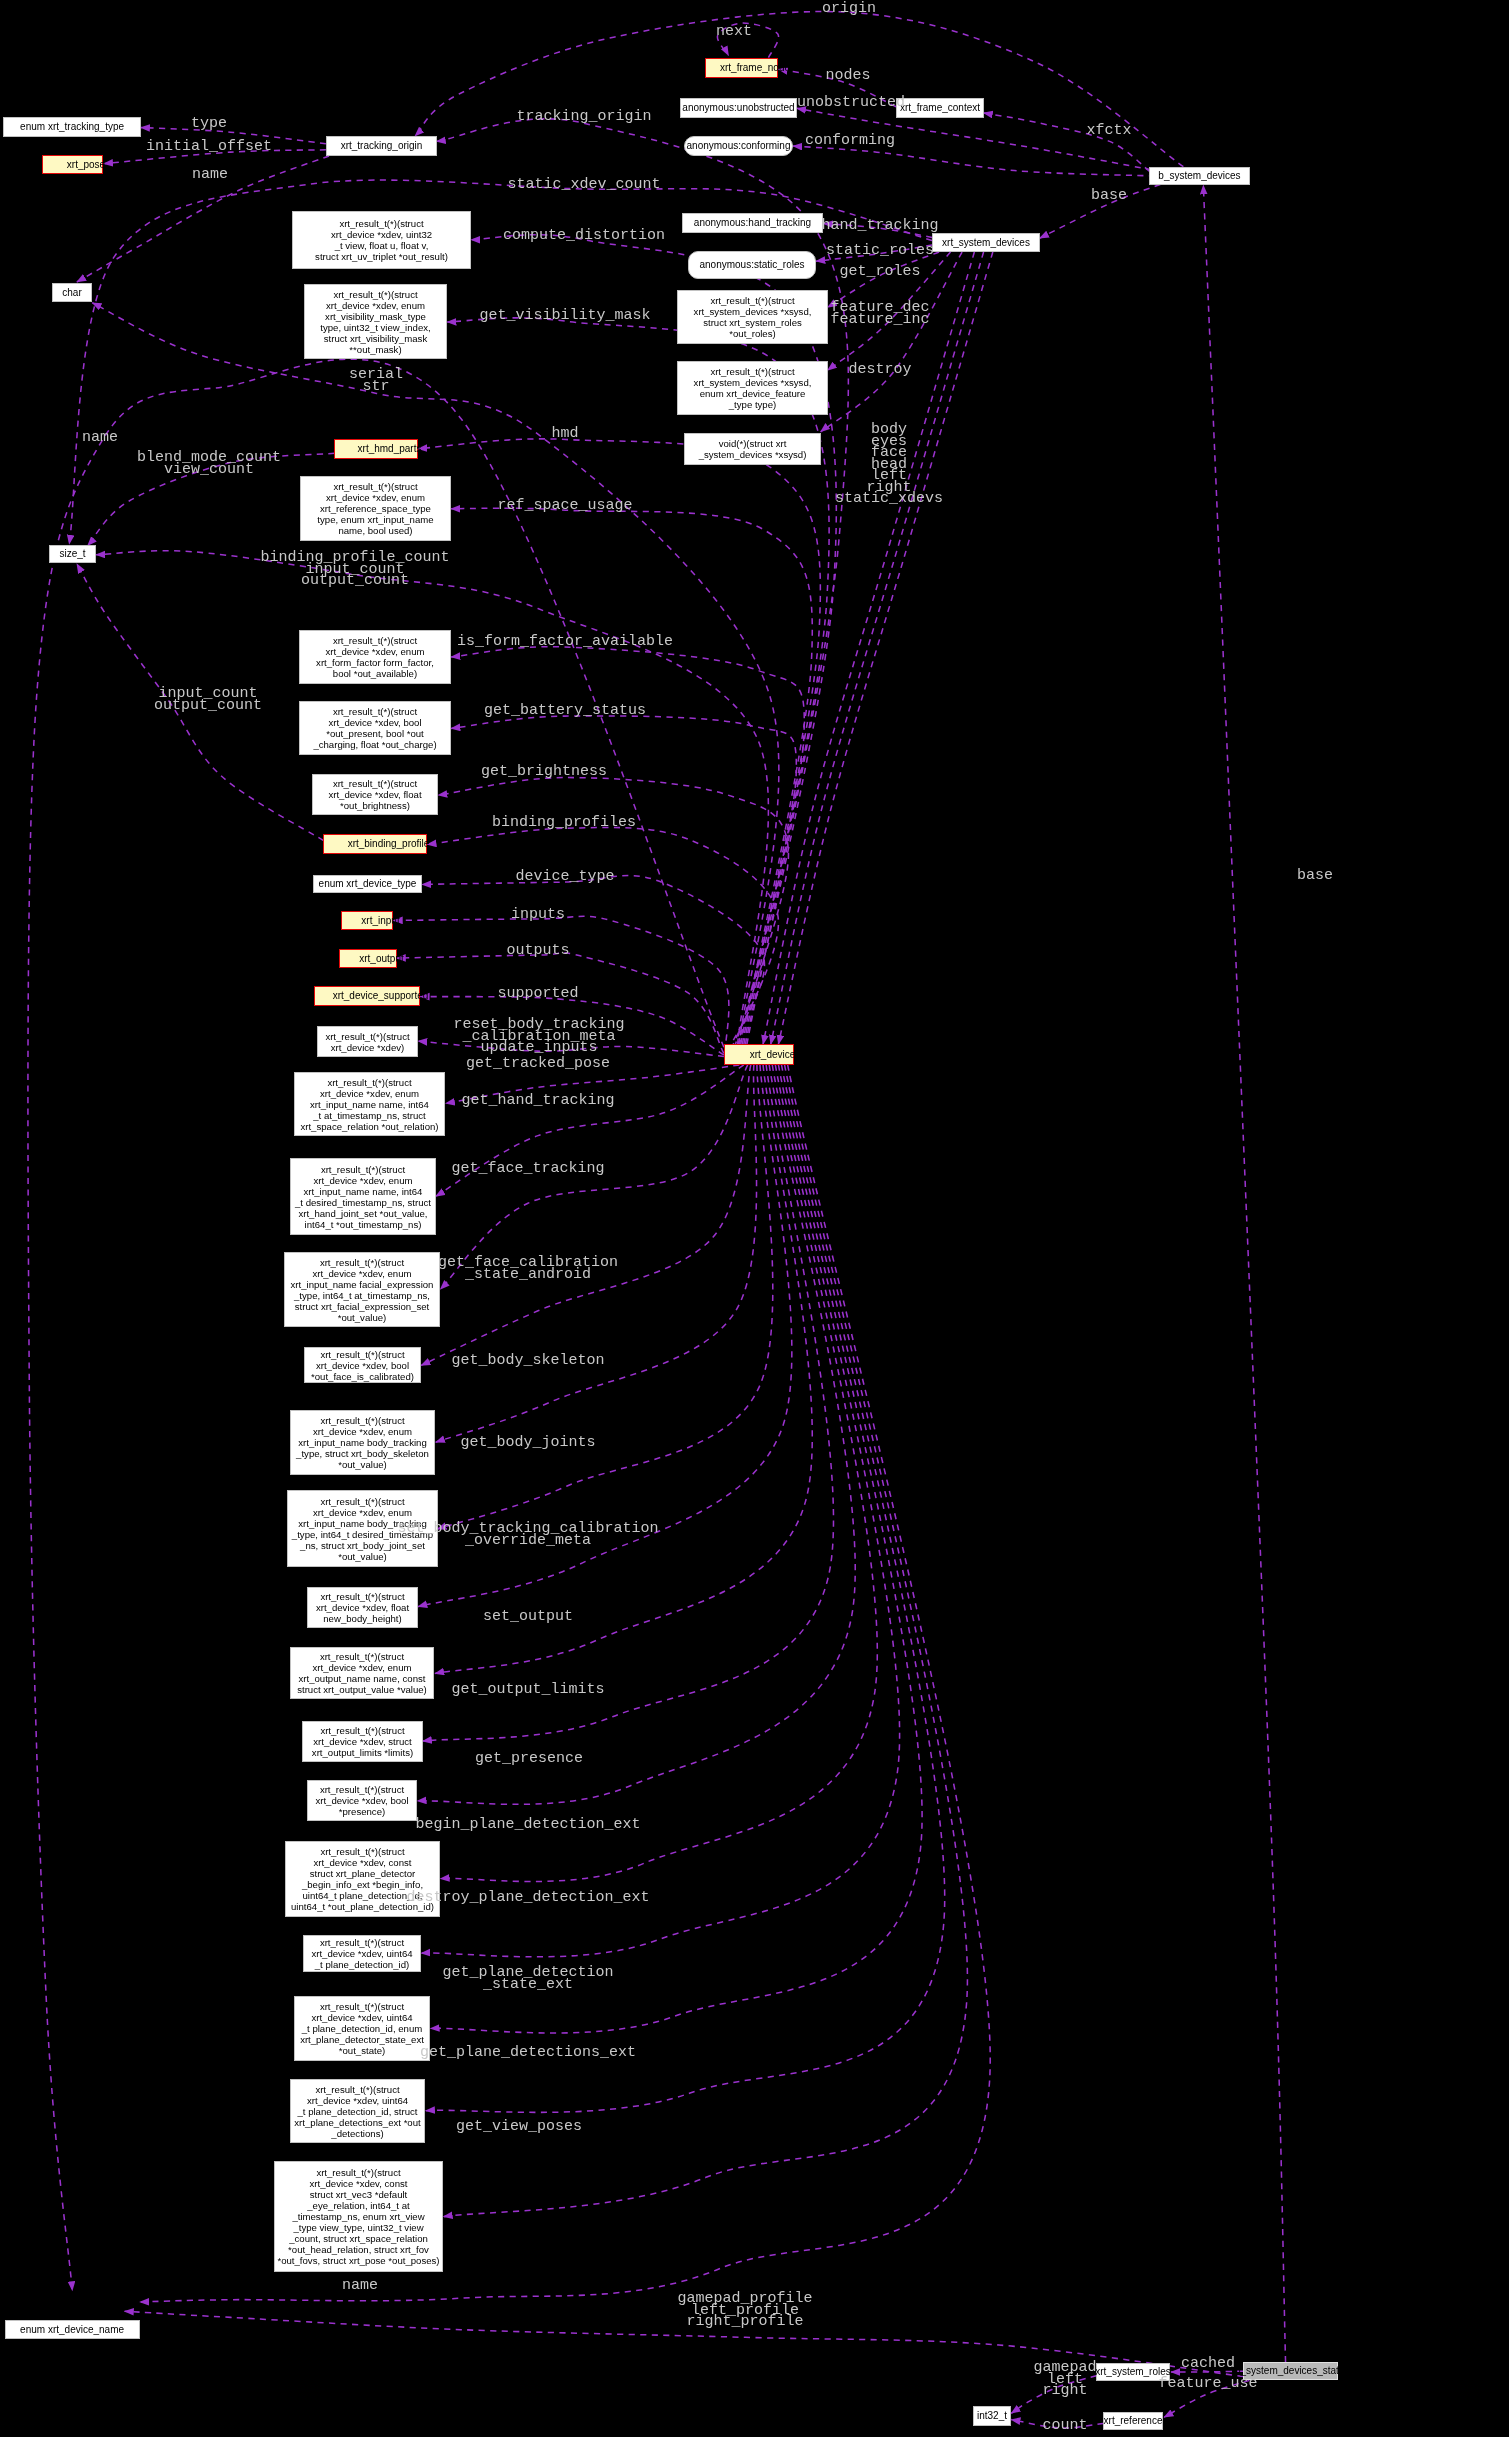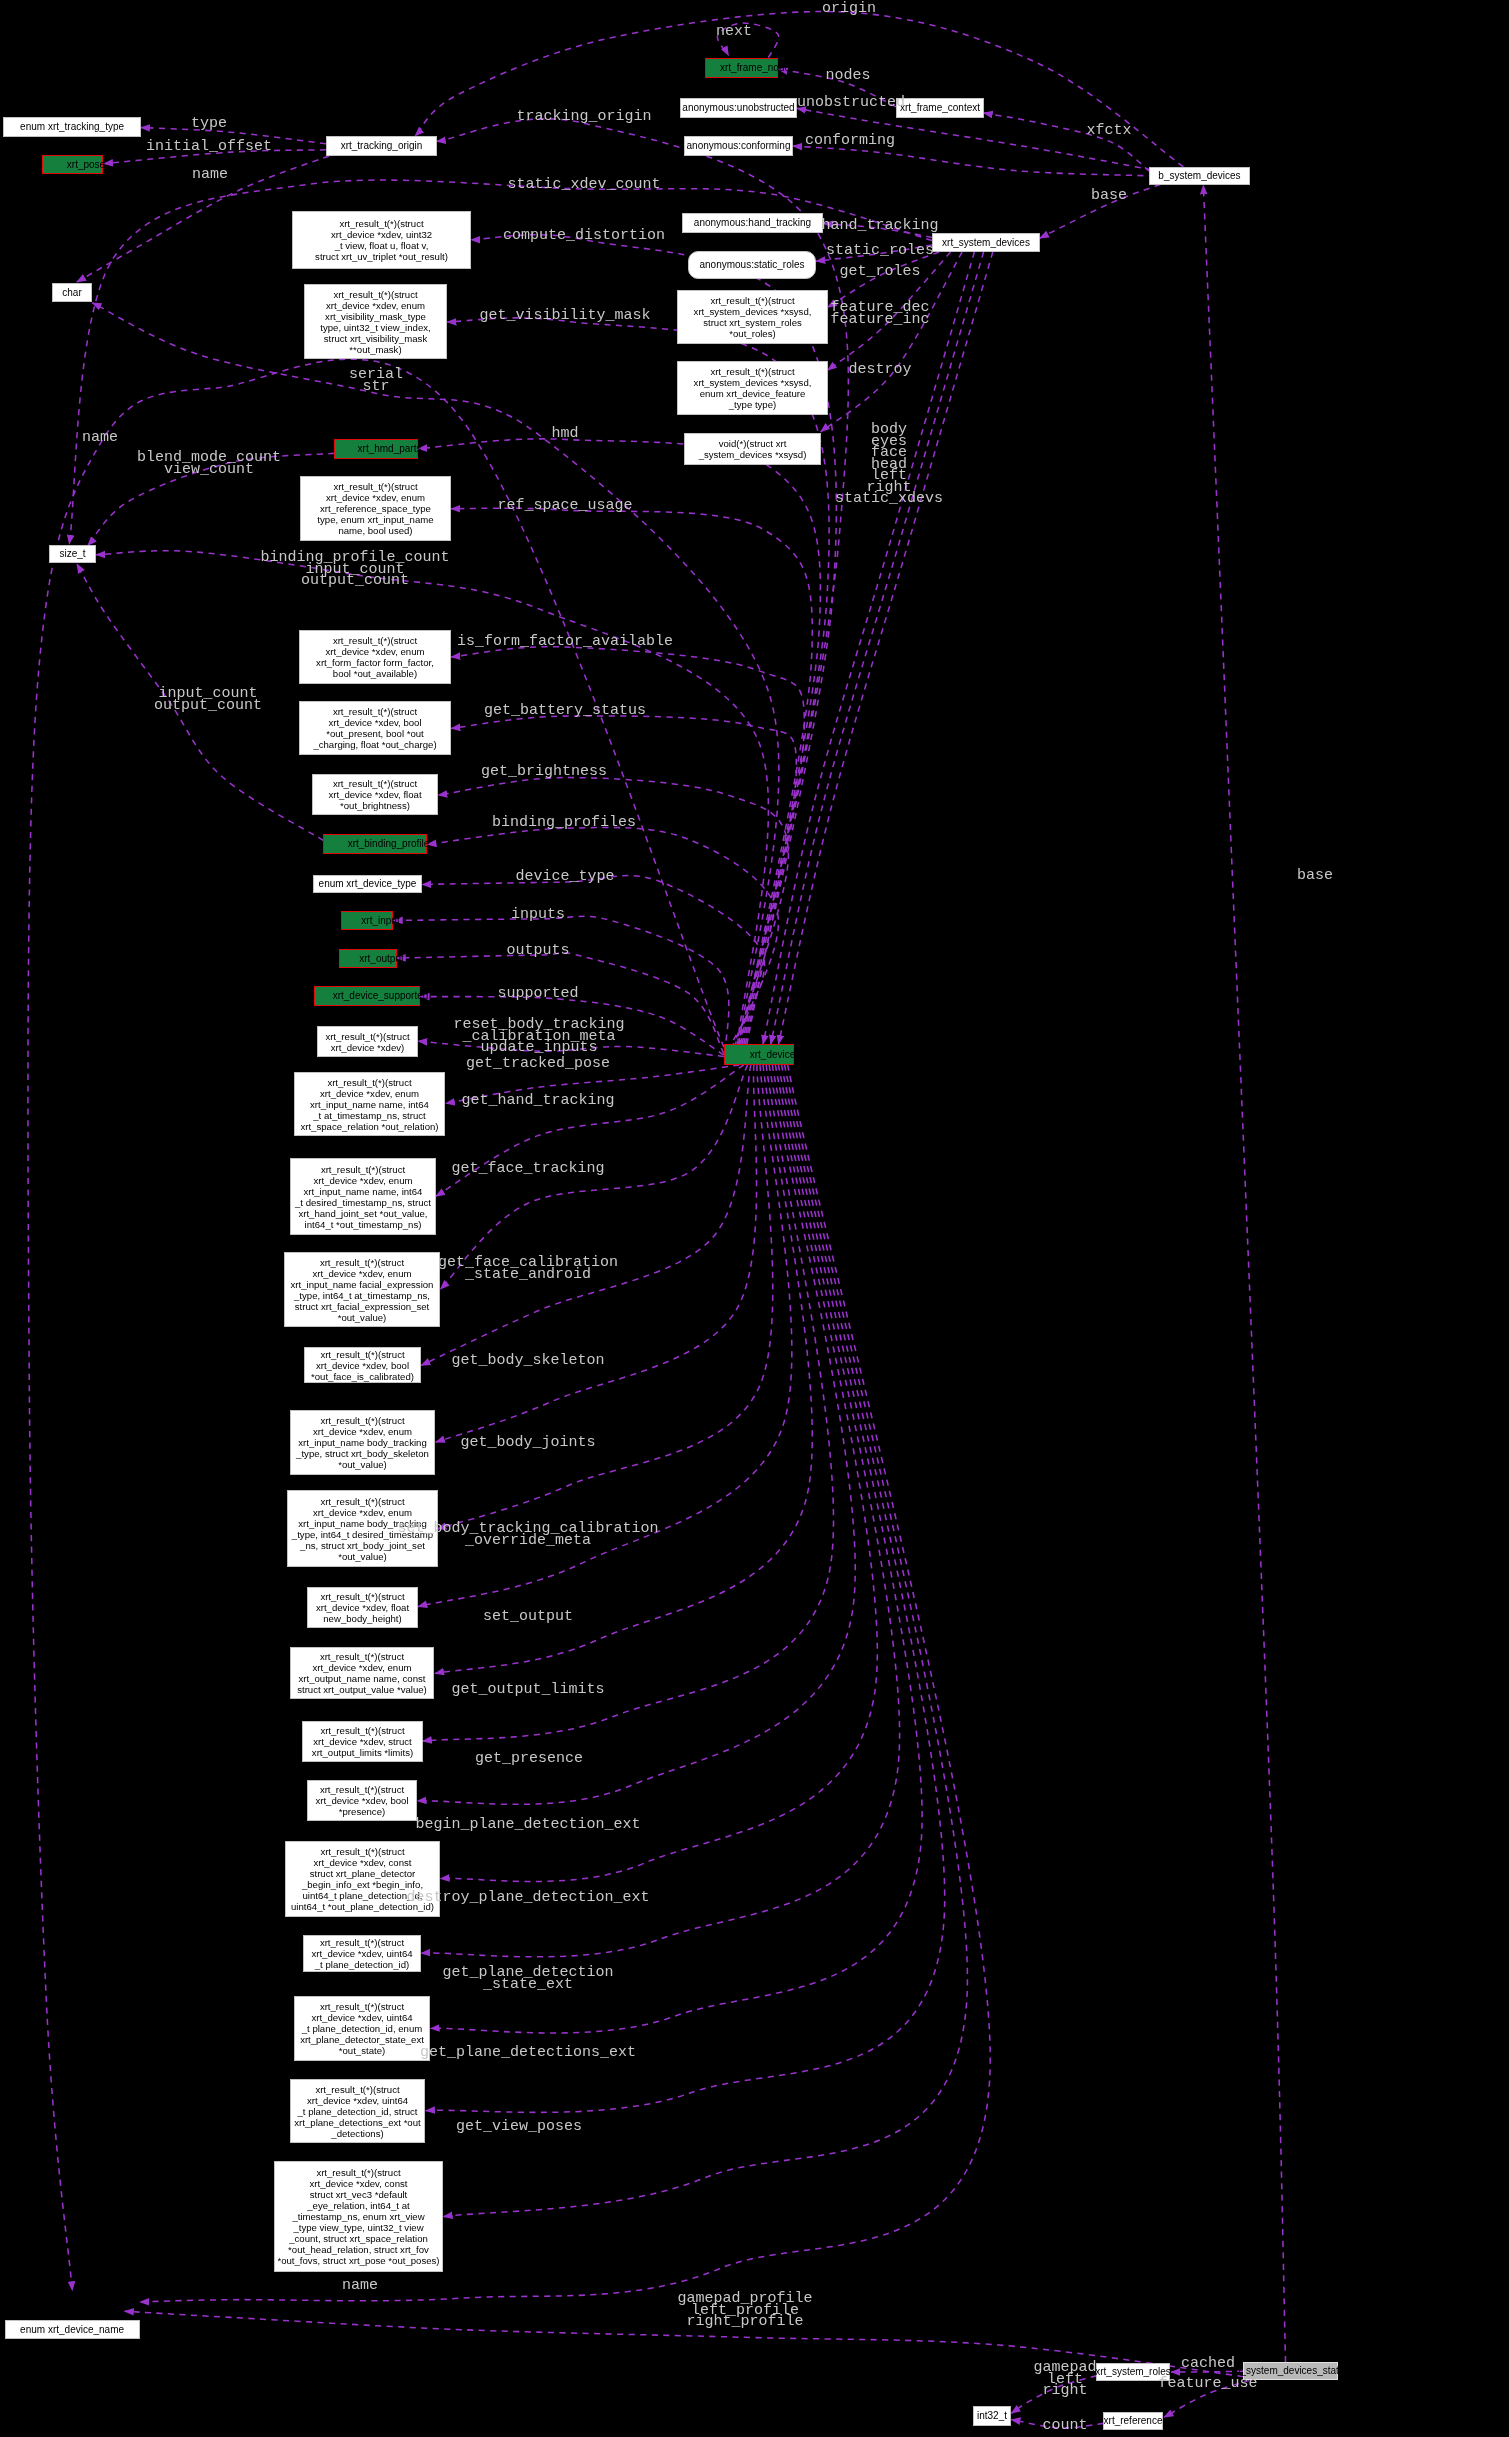--- a/index.html
+++ b/index.html
@@ -3,21 +3,21 @@
 <meta charset="utf-8">
 <style>
   html,body{margin:0;padding:0;background:#000;}
   #canvas{position:relative;width:1510px;height:2438px;background:#000;overflow:hidden;
           font-family:"Liberation Sans", sans-serif;}
   #edge-layer{position:absolute;left:0;top:0;width:1510px;height:2438px;}
   .edge{fill:none;stroke:#9a32cd;stroke-width:2;stroke-dasharray:8 7;}
   .node{position:absolute;box-sizing:border-box;display:flex;align-items:center;justify-content:center;
         background:#ffffff;border:0.8px solid #c2c2c2;color:#000;text-align:center;
         font-size:10px;line-height:11.5px;white-space:pre-line;z-index:2;}
-  .node.red{border:1.5px solid #e60909;background:#15803d;padding-left:27px;}
+  .node.red{border:1.5px solid #e60909;background:#fef9c3;padding-left:27px;}
   .node.current{background:#b9b9b9;border:0.8px solid #e0e0e0;}
   .node.fn{font-size:9.6px;line-height:11px;}
   .edge-label{position:absolute;transform:translate(-50%,-50%);color:#c8c8c8;
         font-size:15px;line-height:11.5px;white-space:pre;text-align:center;z-index:3;font-family:Liberation Mono, monospace;}
 </style>
 </head>
 <body>
 
 <div id="canvas">
   <svg id="edge-layer" xmlns="http://www.w3.org/2000/svg" viewBox="0 0 1965 3173" width="1510" height="2438">
@@ -83,21 +83,21 @@
       <path d="M 1673,3074 C 1670,2961.6666666666665 1667.5,2745.6666666666665 1655,2400 C 1642.5,2054.3333333333335 1612.8333333333333,1359.8333333333333 1598,1000 C 1583.1666666666667,640.1666666666667 1571.3333333333333,367.5 1566,241" class="edge" marker-end="url(#arrow)"></path>
       <path d="M 1618,3086 C 1610,3086.1666666666665 1585.6666666666667,3086.8333333333335 1570,3087 C 1554.3333333333333,3087.1666666666665 1531.6666666666667,3087 1524,3087" class="edge" marker-end="url(#arrow)"></path>
       <path d="M 1626,3098 C 1616.3333333333333,3101.1666666666665 1586.5,3109 1568,3117 C 1549.5,3125 1523.8333333333333,3141.1666666666665 1515,3146" class="edge" marker-end="url(#arrow)"></path>
       <path d="M 1618,3093 C 1565,3086.1666666666665 1408,3060.5 1300,3052 C 1192,3043.5 1086.6666666666667,3045.3333333333335 970,3042 C 853.3333333333334,3038.6666666666665 711.6666666666666,3036.3333333333335 600,3032 C 488.3333333333333,3027.6666666666665 373,3020 300,3016 C 227,3012 185,3009.3333333333335 162,3008" class="edge" marker-end="url(#arrow)"></path>
       <path d="M 1427,3092 C 1418.8333333333333,3094.3333333333335 1392.8333333333333,3100.3333333333335 1378,3106 C 1363.1666666666667,3111.6666666666665 1348.3333333333333,3120.1666666666665 1338,3126 C 1327.6666666666667,3131.8333333333335 1319.6666666666667,3138.5 1316,3141" class="edge" marker-end="url(#arrow)"></path>
       <path d="M 1436,3154 C 1426.6666666666667,3155 1400,3160.8333333333335 1380,3160 C 1360,3159.1666666666665 1326.6666666666667,3150.8333333333335 1316,3149" class="edge" marker-end="url(#arrow)"></path>
     </svg>
   <div id="nodes">
       <div class="node red" style="left: 705px; top: 58px; width: 73px; height: 20px;">xrt_frame_node</div>
       <div class="node plain" style="left: 680px; top: 98px; width: 117px; height: 20px;">anonymous:unobstructed</div>
-      <div class="node plain" style="left: 684px; top: 136px; width: 109px; height: 20px;">anonymous:conforming</div>
+      <div class="node plain" style="left: 684px; top: 136px; width: 109px; height: 20px; border-radius: 10px;">anonymous:conforming</div>
       <div class="node plain" style="left: 896px; top: 98px; width: 88px; height: 20px;">xrt_frame_context</div>
       <div class="node plain" style="left: 1149px; top: 167px; width: 101px; height: 18.4px;">b_system_devices</div>
       <div class="node plain" style="left: 3.1px; top: 117px; width: 138px; height: 20px;">enum xrt_tracking_type</div>
       <div class="node red" style="left: 42px; top: 155px; width: 61px; height: 19px;">xrt_pose</div>
       <div class="node plain" style="left: 326px; top: 136px; width: 111px; height: 20px;">xrt_tracking_origin</div>
       <div class="node plain" style="left: 682px; top: 213px; width: 141px; height: 20px;">anonymous:hand_tracking</div>
       <div class="node plain" style="left: 688px; top: 251px; width: 128px; height: 28px; border-radius: 10px;">anonymous:static_roles</div>
       <div class="node plain" style="left: 932px; top: 233px; width: 108px; height: 19px;">xrt_system_devices</div>
       <div class="node fn" style="left: 677px; top: 290px; width: 151px; height: 54px;">xrt_result_t(*)(struct
 xrt_system_devices *xsysd,

